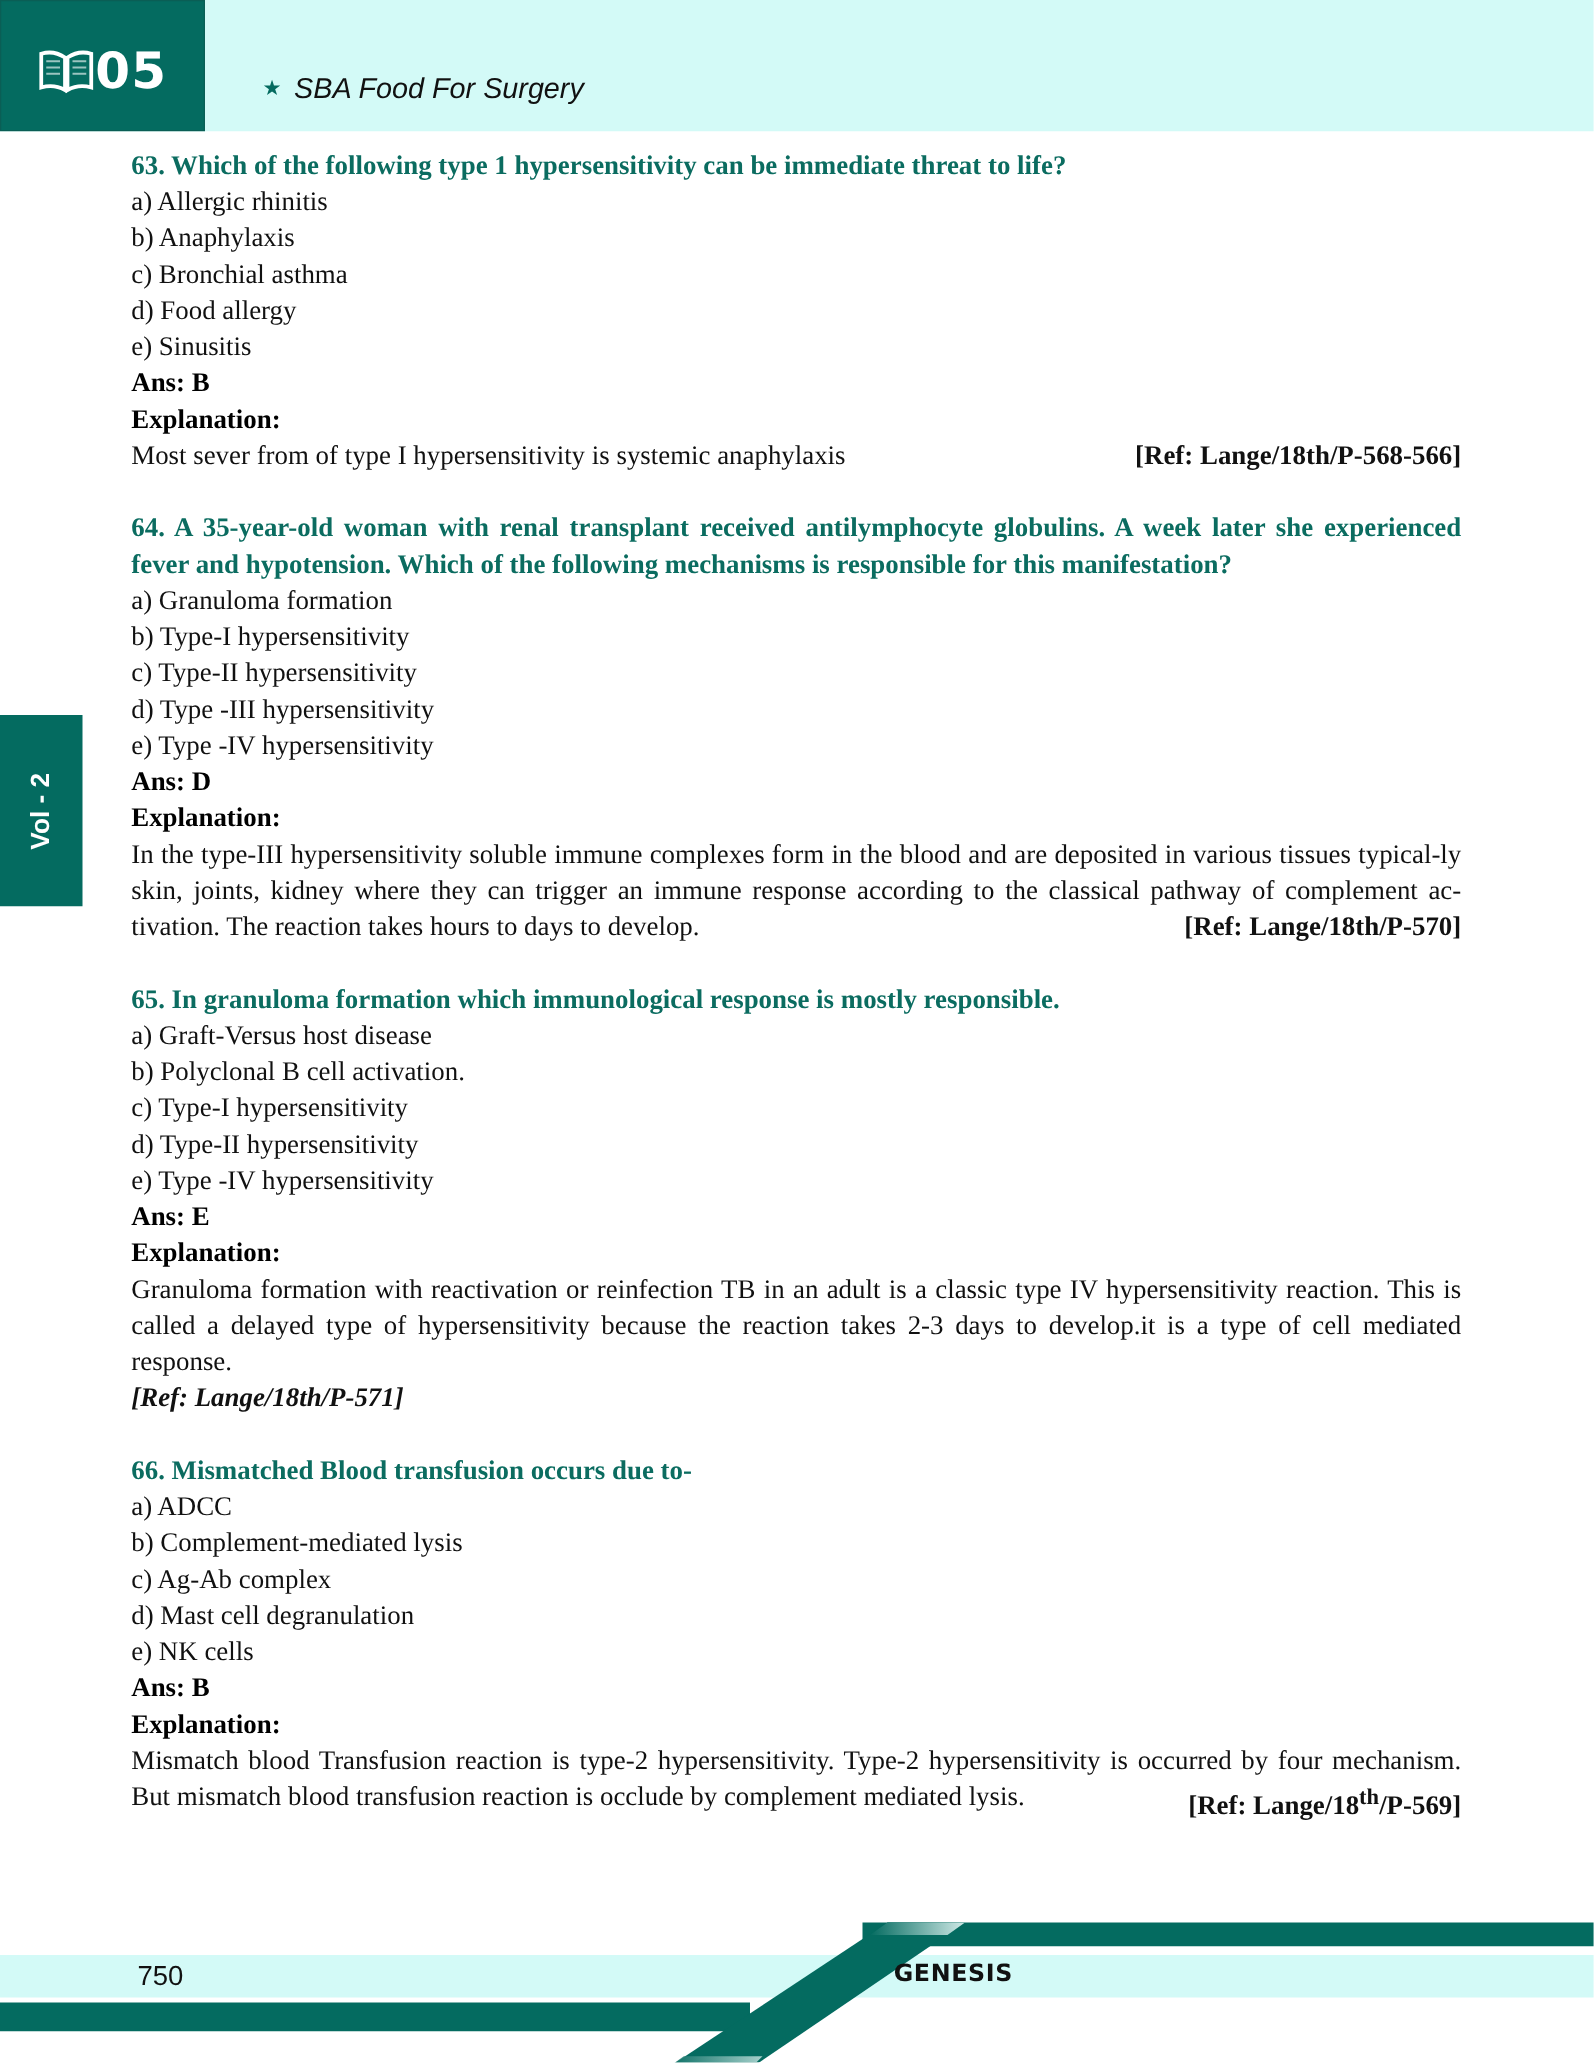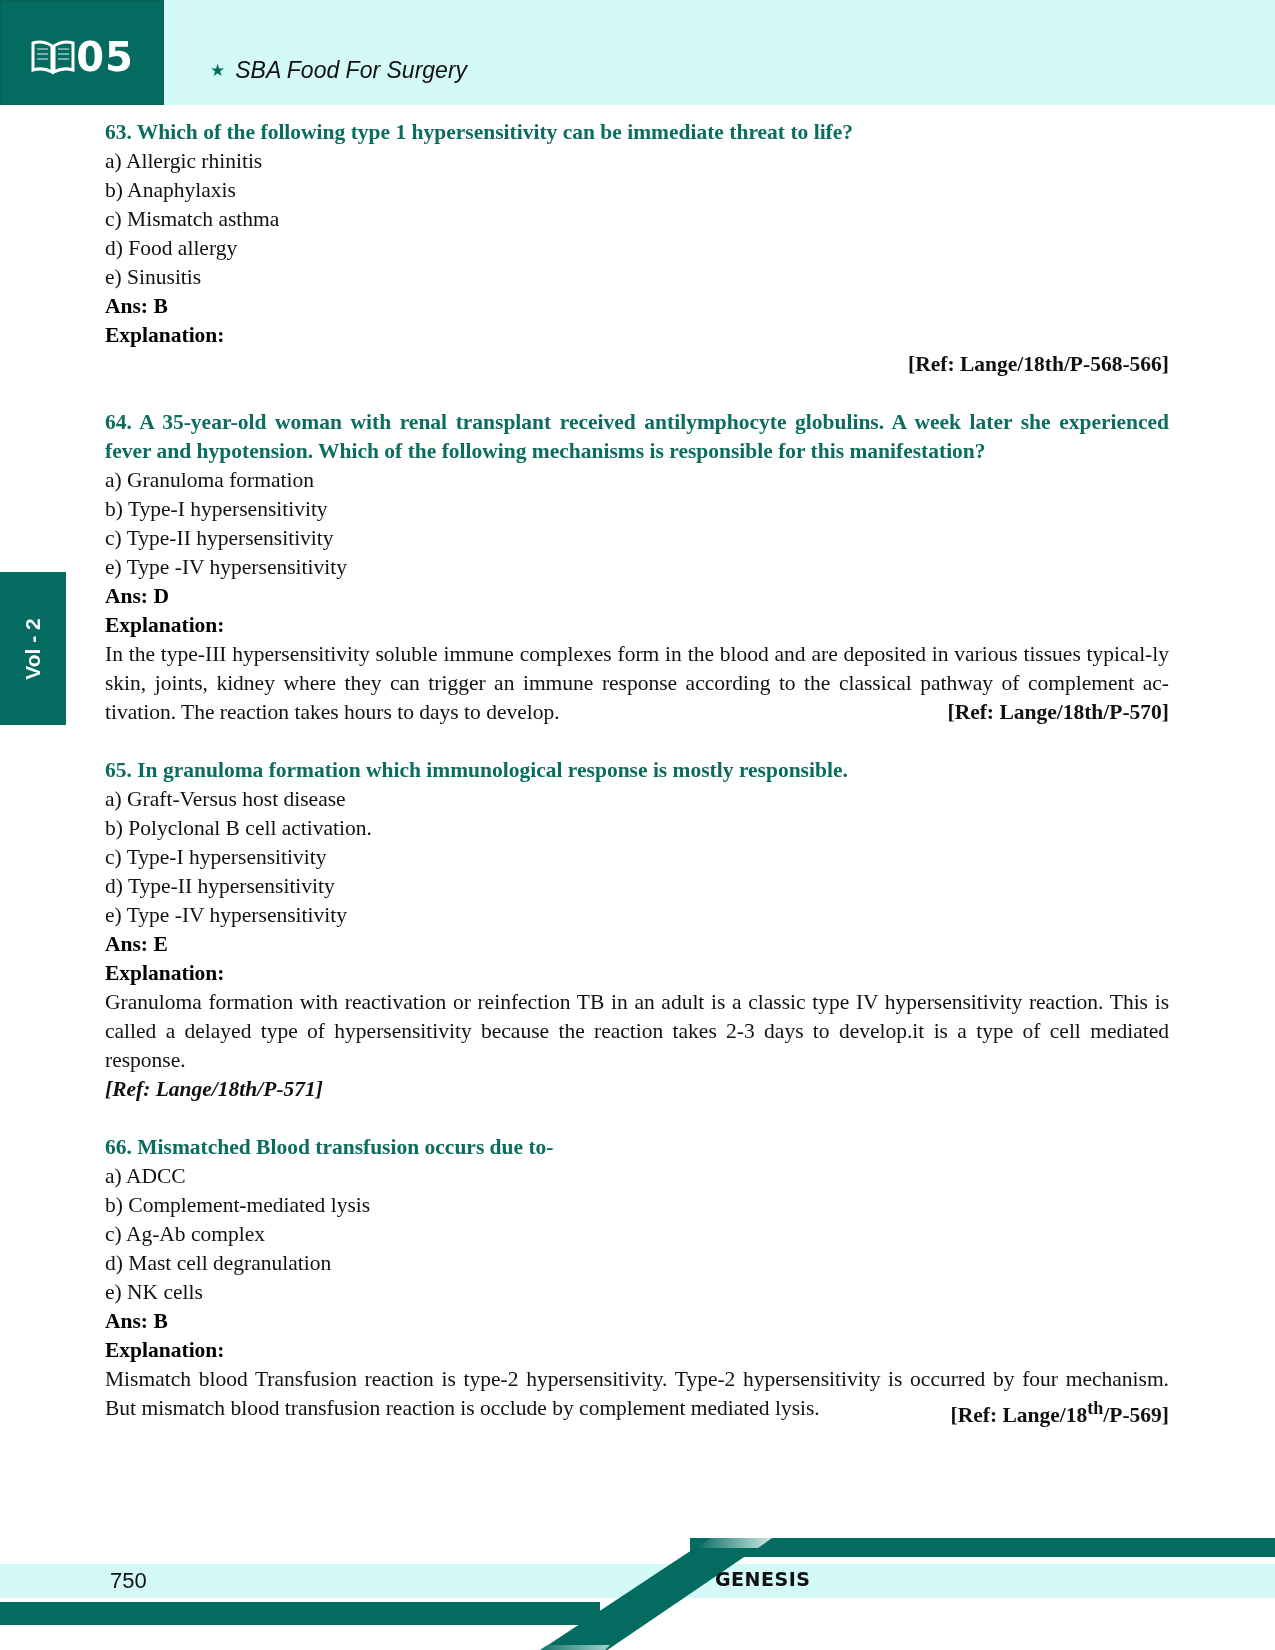--- a/index.html
+++ b/index.html
@@ -57,35 +57,37 @@
 <div class="vol-tab">
   <span>Vol - 2</span>
 </div>
 
 <div class="content">
 
   <div class="q">
     <div class="q-title">63. Which of the following type 1 hypersensitivity can be immediate threat to life?</div>
     <div class="opt">a) Allergic rhinitis</div>
     <div class="opt">b) Anaphylaxis</div>
-    <div class="opt">c) Mismatch asthma</div>
+    <div class="opt">c) Bronchial asthma</div>
     <div class="opt">d) Food allergy</div>
     <div class="opt">e) Sinusitis</div>
     <div class="ans">Ans: B</div>
     <div class="exp-label">Explanation:</div>
     <div class="exp clear">
       <span class="ref">[Ref: Lange/18th/P-568-566]</span>
+      <span>Most sever from of type I hypersensitivity is systemic anaphylaxis</span>
     </div>
   </div>
 
   <div class="q">
     <div class="q-title">64. A 35-year-old woman with renal transplant received antilymphocyte globulins. A week later she experienced fever and hypotension. Which of the following mechanisms is responsible for this manifestation?</div>
     <div class="opt">a) Granuloma formation</div>
     <div class="opt">b) Type-I hypersensitivity</div>
     <div class="opt">c) Type-II hypersensitivity</div>
+    <div class="opt">d) Type -III hypersensitivity</div>
     <div class="opt">e) Type -IV hypersensitivity</div>
     <div class="ans">Ans: D</div>
     <div class="exp-label">Explanation:</div>
     <div class="exp clear">
       <span>In the type-III hypersensitivity soluble immune complexes form in the blood and are deposited in various tissues typical-ly skin, joints, kidney where they can trigger an immune response according to the classical pathway of complement ac-tivation. The reaction takes hours to days to develop.</span>
       <span class="ref">[Ref: Lange/18th/P-570]</span>
     </div>
   </div>
 
   <div class="q">

